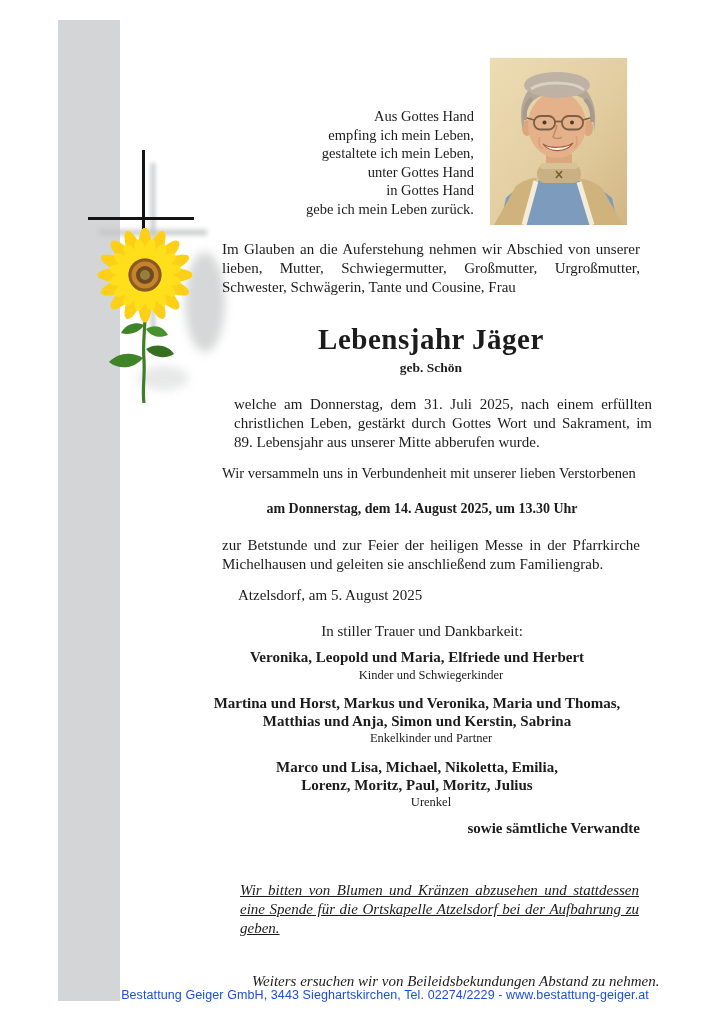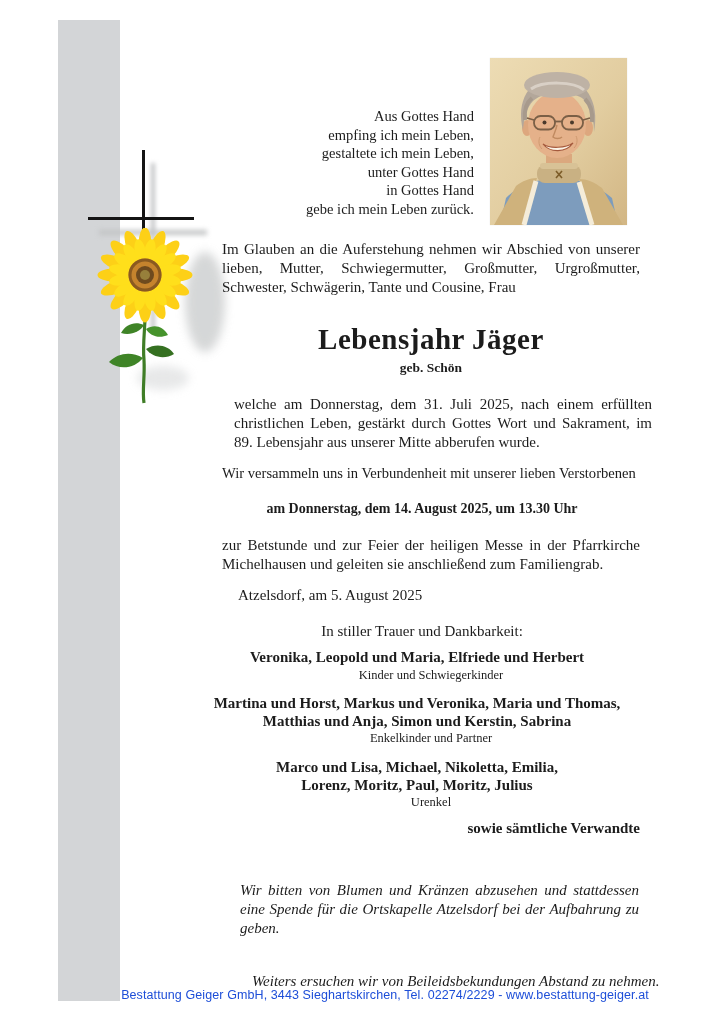--- a/index.html
+++ b/index.html
@@ -31,21 +31,21 @@
   .dateline{left:222px;top:499px;width:400px;text-align:center;font-weight:bold;font-size:14px;white-space:nowrap;}
   .service{left:222px;top:536px;width:418px;text-align:justify;}
   .placedate{left:222px;top:586px;width:418px;margin-left:16px;}
   .mournhead{left:222px;top:622px;width:400px;text-align:center;}
   .g-names{position:absolute;width:418px;left:208px;text-align:center;font-weight:bold;font-size:15px;line-height:18px;}
   .g-rel{position:absolute;width:418px;left:222px;text-align:center;font-size:12.5px;}
   .g1n{top:648px;} .g1r{top:668px;}
   .g2n{top:694px;} .g2r{top:731px;}
   .g3n{top:758px;} .g3r{top:795px;}
   .sowie{left:222px;top:819px;width:418px;text-align:right;font-weight:bold;font-size:15px;}
-  .request{left:240px;top:881px;width:399px;font-style:italic;text-align:justify;}
+  .request{left:240px;top:881px;width:399px;font-style:italic;text-align:justify;text-decoration:underline;}
   .condolence{left:252px;top:928px;width:420px;font-style:italic;white-space:nowrap;margin-top:44px;}
   .footer{
     position:absolute;left:100px;top:988px;width:570px;text-align:center;
     font-family:"Liberation Sans", sans-serif;font-size:12.5px;color:#1d4ed8;letter-spacing:.1px;
   }
 </style>
 </head>
 <body>
 
 <div class="page">

